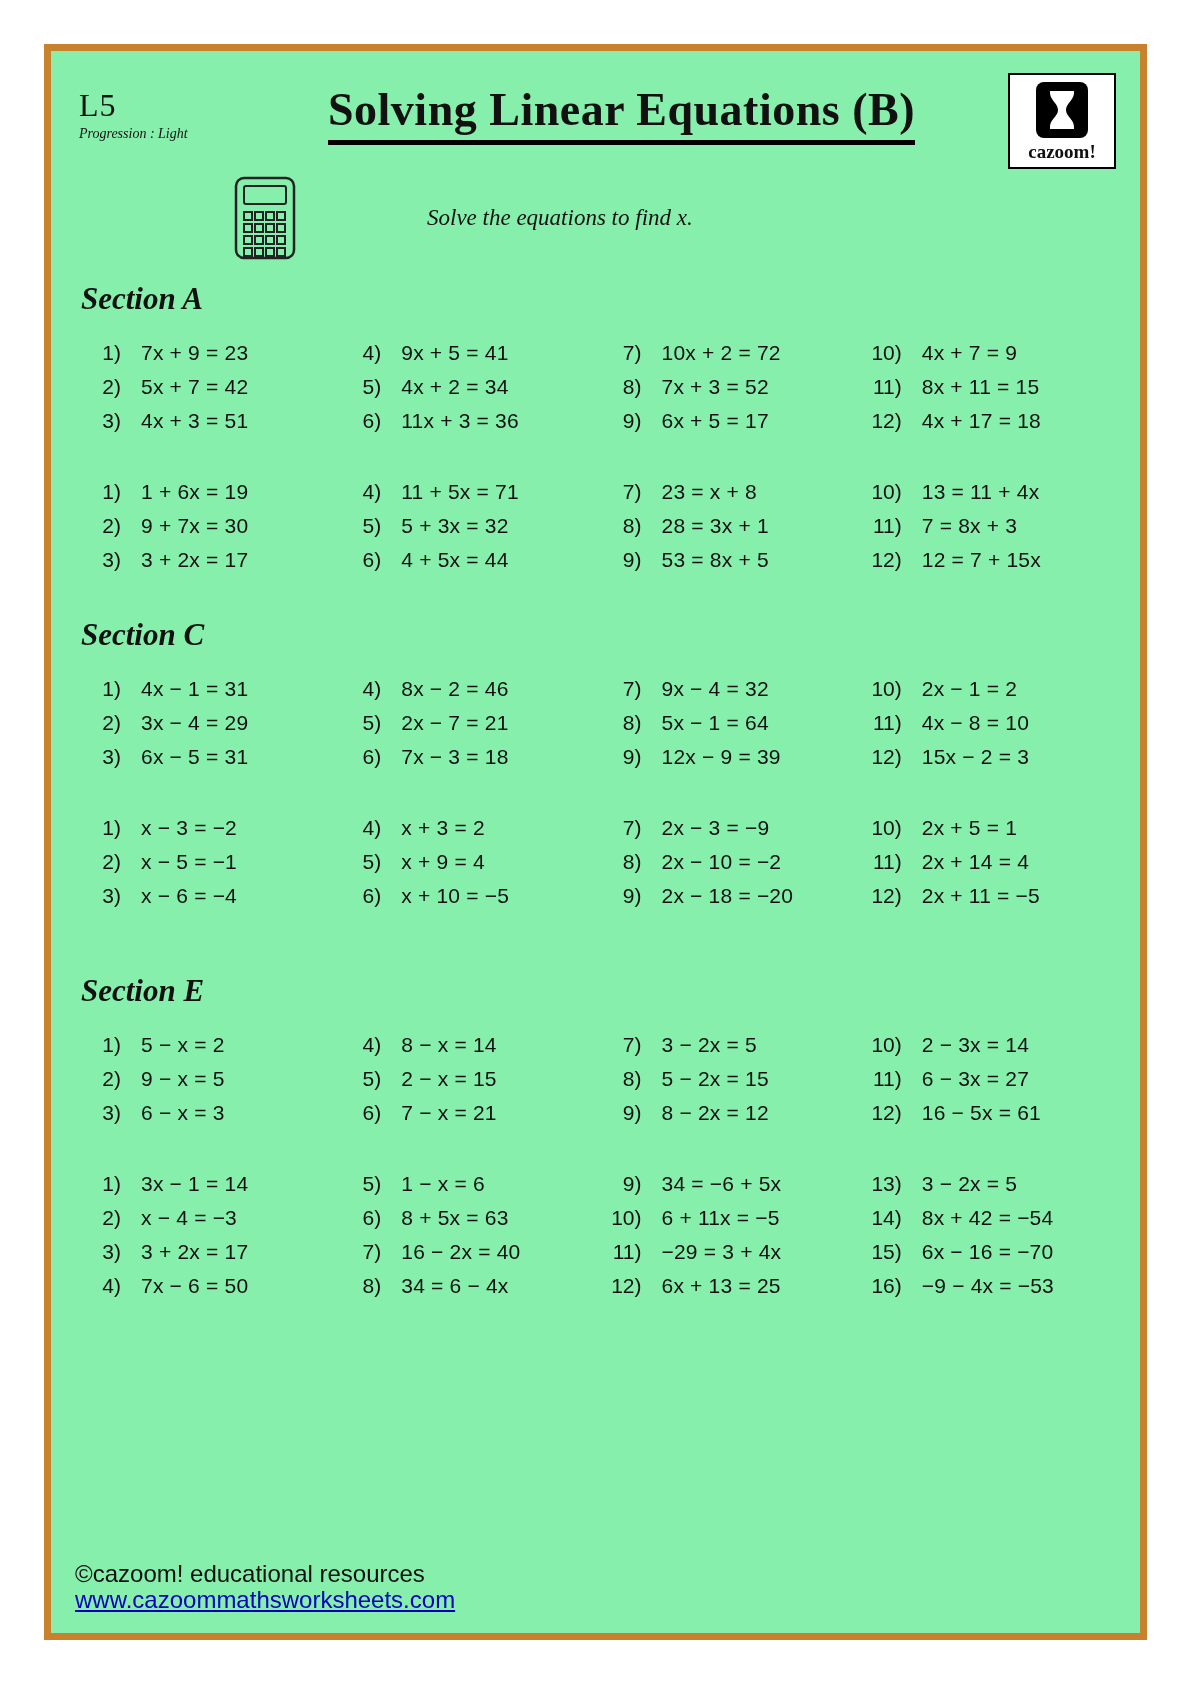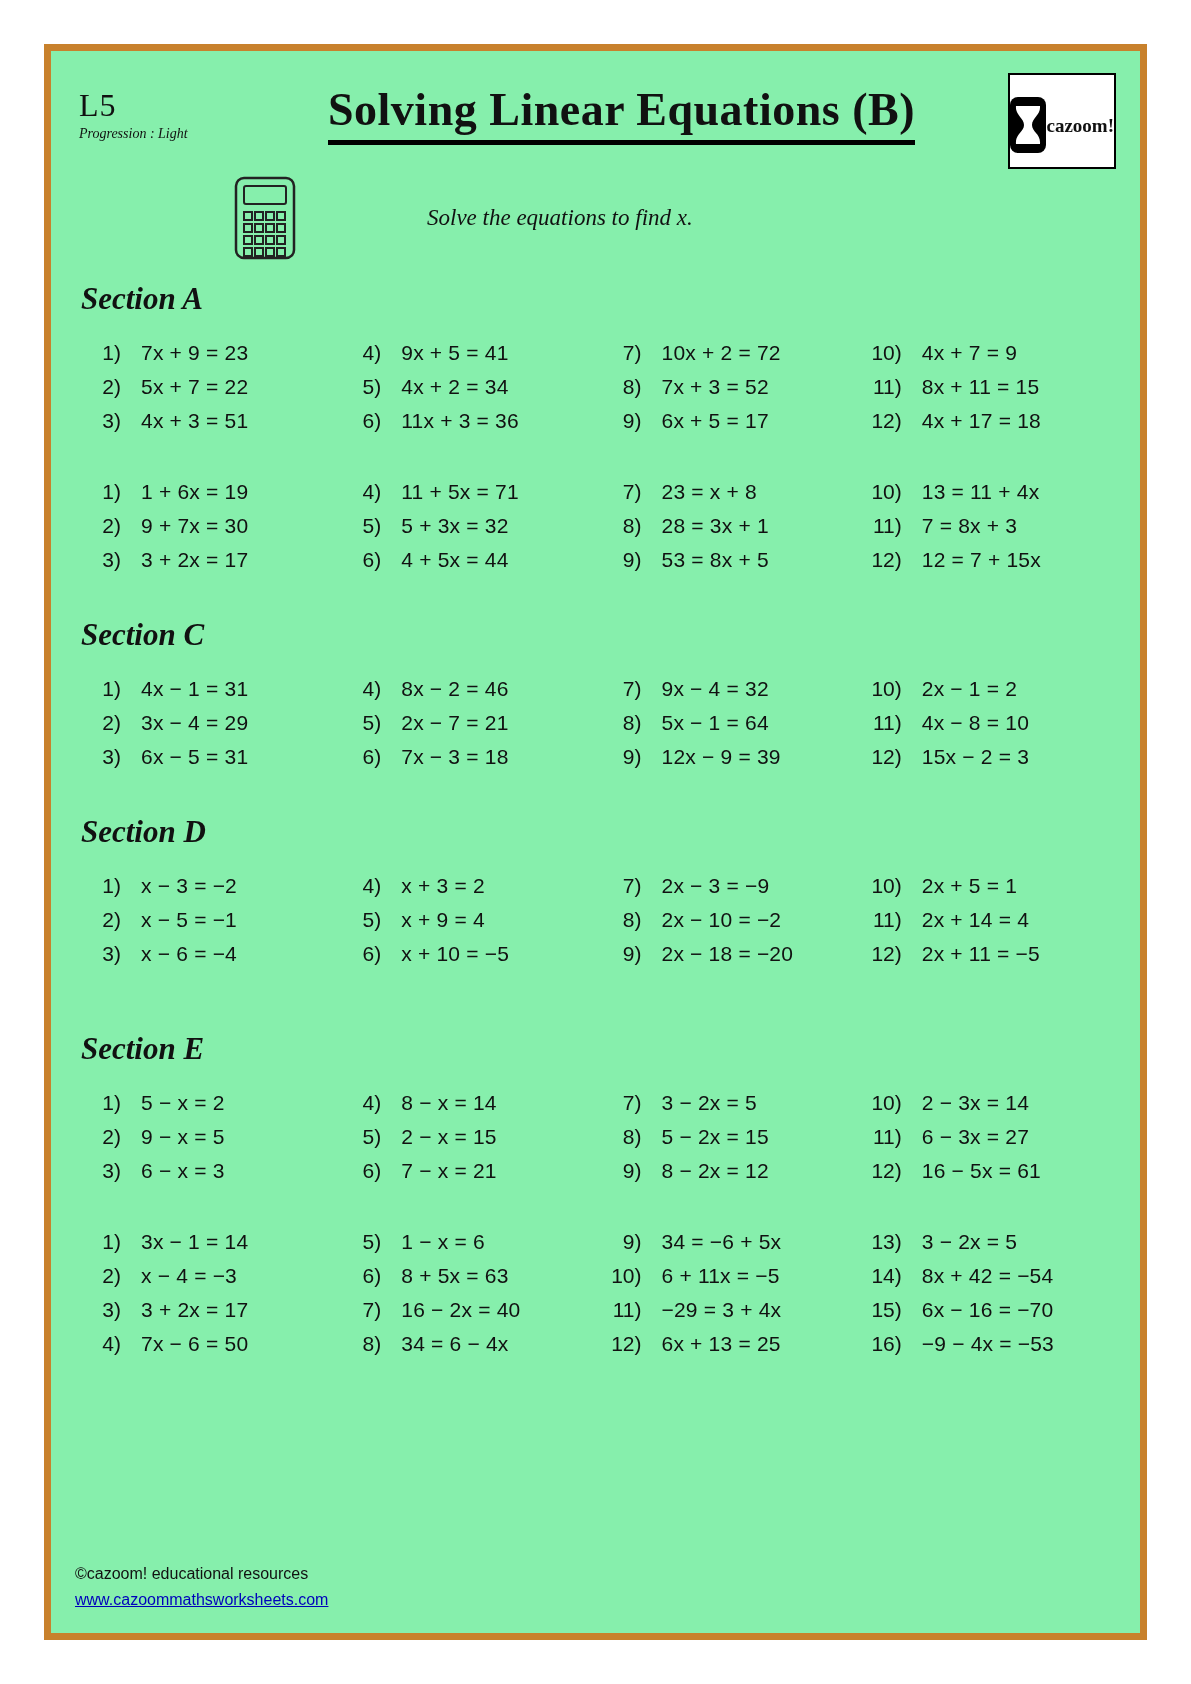--- a/index.html
+++ b/index.html
@@ -41,21 +41,21 @@
     font-weight: bold;
     font-size: 46px;
     letter-spacing: 0.5px;
     border-bottom: 5px solid #000;
     padding-bottom: 4px;
   }
   .logo-box {
     width: 108px; height: 96px;
     border: 2px solid #000;
     background: #fff;
-    display: flex; flex-direction: row;
+    display: flex; flex-direction: column;
     align-items: center; justify-content: flex-start;
     padding-top: 7px;
   }
   .logo-mark {
     width: 52px; height: 56px;
     background: #000; border-radius: 8px;
     display: flex; align-items: center; justify-content: center;
   }
   .logo-text {
     font-family: "Liberation Serif", serif;
@@ -108,21 +108,21 @@
   }
   .eq-text { margin-left: 20px; letter-spacing: 0.2px; }
 
   
   .footer {
     margin-top: auto;
     display: flex;
     align-items: flex-end;
     padding-bottom: 2px;
   }
-  .footer-left { font-size: 16px; line-height: 26px; }
+  .footer-left { font-size: 24px; line-height: 26px; }
   .footer-url {
     color: #0000bb;
     text-decoration: underline;
     cursor: pointer;
   }
   .footer-breadcrumb {
     flex: 1;
     text-align: center;
     font-size: 18px;
     padding-bottom: 1px;
@@ -186,21 +186,21 @@
   <main id="sections">
       <section class="worksheet-section">
         <h2 class="section-title">Section A</h2>
         <div class="eq-grid" style="grid-template-rows: repeat(3, auto);">
           <div class="eq-item">
             <span class="eq-num">1)</span>
             <span class="eq-text">7x + 9 = 23</span>
           </div>
           <div class="eq-item">
             <span class="eq-num">2)</span>
-            <span class="eq-text">5x + 7 = 22</span>
+            <span class="eq-text">5x + 7 = 42</span>
           </div>
           <div class="eq-item">
             <span class="eq-num">3)</span>
             <span class="eq-text">4x + 3 = 51</span>
           </div>
           <div class="eq-item">
             <span class="eq-num">4)</span>
             <span class="eq-text">9x + 5 = 41</span>
           </div>
           <div class="eq-item">
@@ -336,21 +336,20 @@
             <span class="eq-num">11)</span>
             <span class="eq-text">4x − 8 = 10</span>
           </div>
           <div class="eq-item">
             <span class="eq-num">12)</span>
             <span class="eq-text">15x − 2 = 3</span>
           </div>
         </div>
       </section>
       <section class="worksheet-section">
-        <h2 class="section-title">Section D</h2>
         <div class="eq-grid" style="grid-template-rows: repeat(3, auto);">
           <div class="eq-item">
             <span class="eq-num">1)</span>
             <span class="eq-text">x − 3 = −2</span>
           </div>
           <div class="eq-item">
             <span class="eq-num">2)</span>
             <span class="eq-text">x − 5 = −1</span>
           </div>
           <div class="eq-item">

